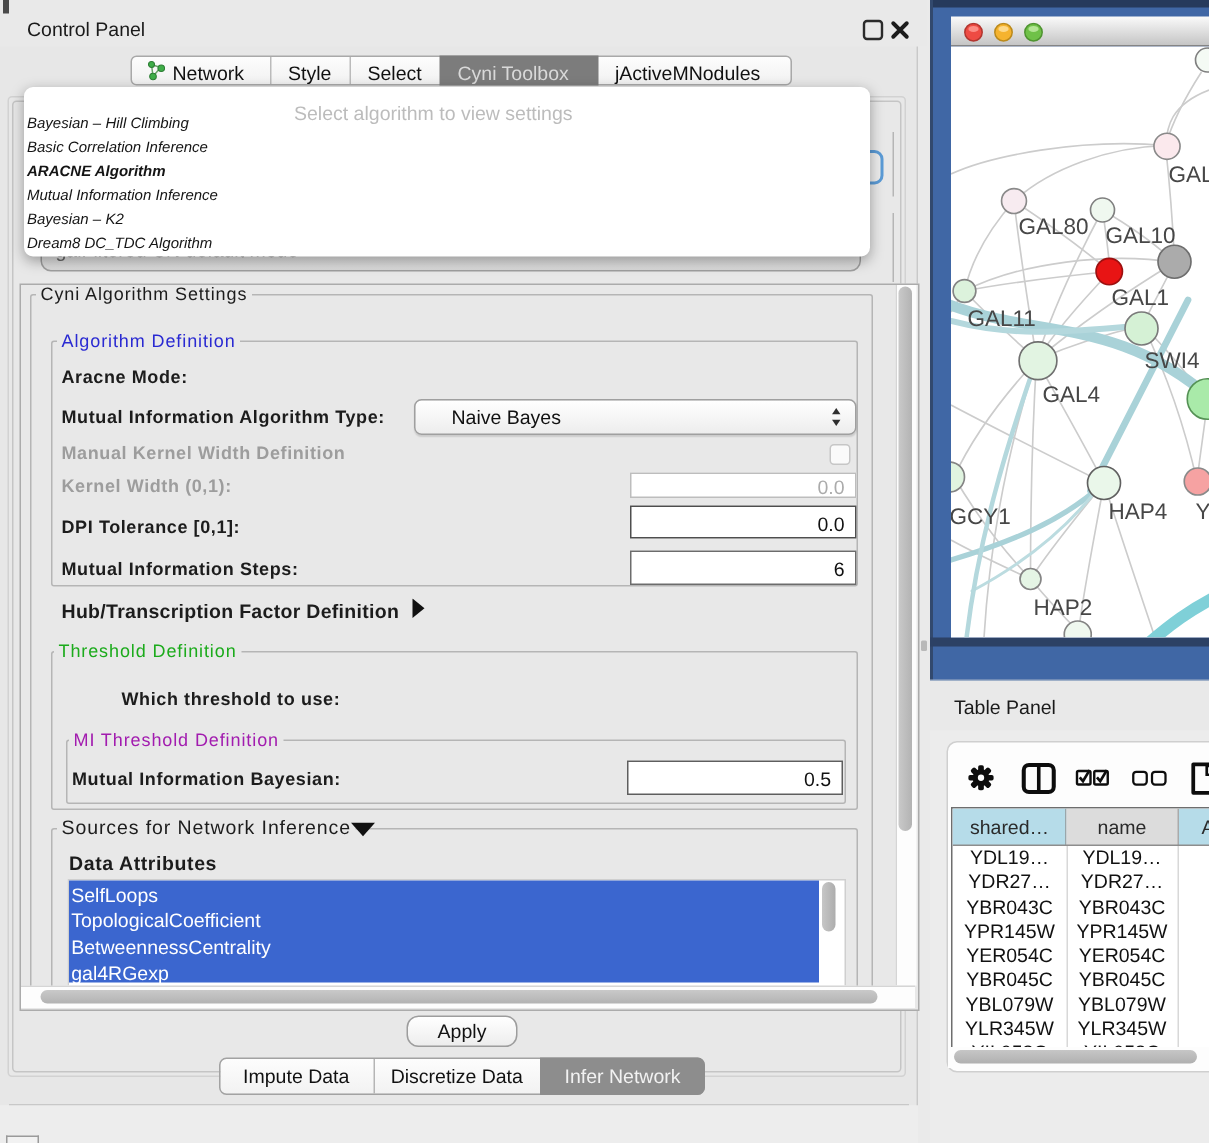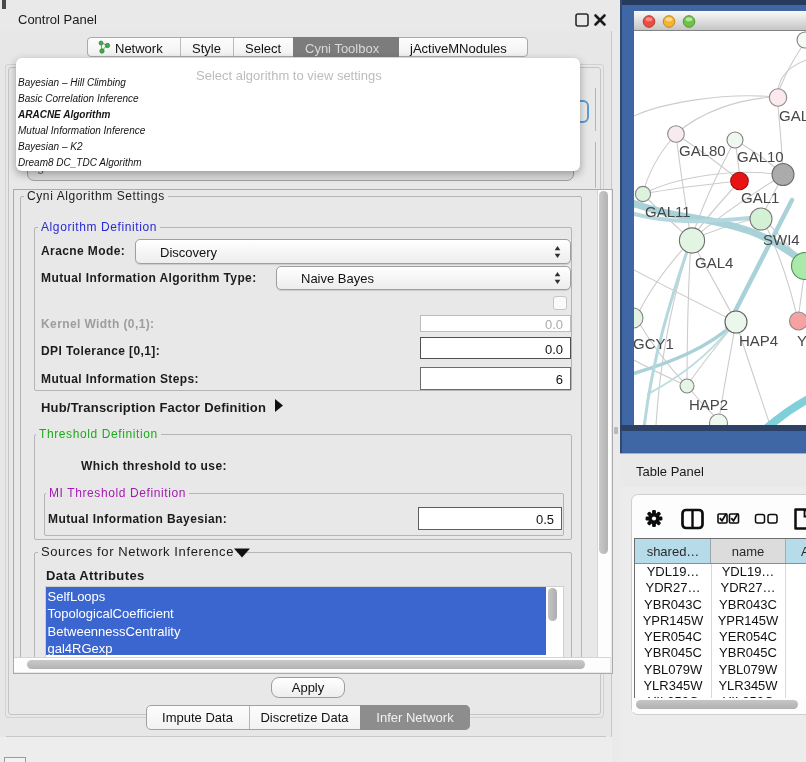--- a/index.html
+++ b/index.html
@@ -64,37 +64,31 @@
 
 <div class="abs" style="left:14px;top:190px;width:583px;height:467px;overflow:hidden;" id="vp">
 
   <div class="gbox" style="left:6px;top:6px;width:560px;height:520px;"></div>
   <div class="gcap" style="left:10px;top:0px;color:#1c1c1c;">Cyni Algorithm Settings</div>
 
   <div class="gbox" style="left:20px;top:37px;width:536px;height:162px;"></div>
   <div class="gcap" style="left:24px;top:31px;color:#2a2ad2;">Algorithm Definition</div>
 
   <div class="lbl abs" style="left:27px;top:54px;">Aracne Mode:</div>
-  <div class="combo" style="left:121px;top:49px;width:434px;height:23px;">
-    <div class="ct">Discovery</div>
-    <svg class="carr" viewBox="0 0 7 12" style="width:7px;height:12px;">
-        <path d="M3.5 0 L6.3 4.2 L0.7 4.2 Z" fill="#2e2e2e"></path>
-        <path d="M3.5 12 L6.3 7.8 L0.7 7.8 Z" fill="#2e2e2e"></path>
-      </svg>
-  </div>
 
   <div class="lbl abs" style="left:27px;top:81px;">Mutual Information Algorithm Type:</div>
   <div class="combo" style="left:262px;top:76px;width:293px;height:22px;">
     <div class="ct">Naive Bayes</div>
     <svg class="carr" viewBox="0 0 7 12" style="width:7px;height:12px;">
         <path d="M3.5 0 L6.3 4.2 L0.7 4.2 Z" fill="#2e2e2e"></path>
         <path d="M3.5 12 L6.3 7.8 L0.7 7.8 Z" fill="#2e2e2e"></path>
       </svg>
   </div>
 
+  <div class="lbl dis abs" style="left:27px;top:105px;">Manual Kernel Width Definition</div>
   <div class="abs" style="left:539px;top:106px;width:12px;height:12px;border:1px solid #c6c6c6;border-radius:3px;background:#fafafa;"></div>
 
   <div class="lbl dis abs" style="left:27px;top:127px;">Kernel Width (0,1):</div>
   <div class="field" style="left:406px;top:125px;width:149px;height:15px;border:1px solid #bdbdbd;"></div>
   <div class="fval" style="left:406px;top:127px;width:143px;color:#ababab;">0.0</div>
 
   <div class="lbl abs" style="left:27px;top:154px;">DPI Tolerance [0,1]:</div>
   <div class="field" style="left:406px;top:147px;width:149px;height:20px;border:1.5px solid #4e4e4e;"></div>
   <div class="fval" style="left:406px;top:152px;width:143px;">0.0</div>
 

